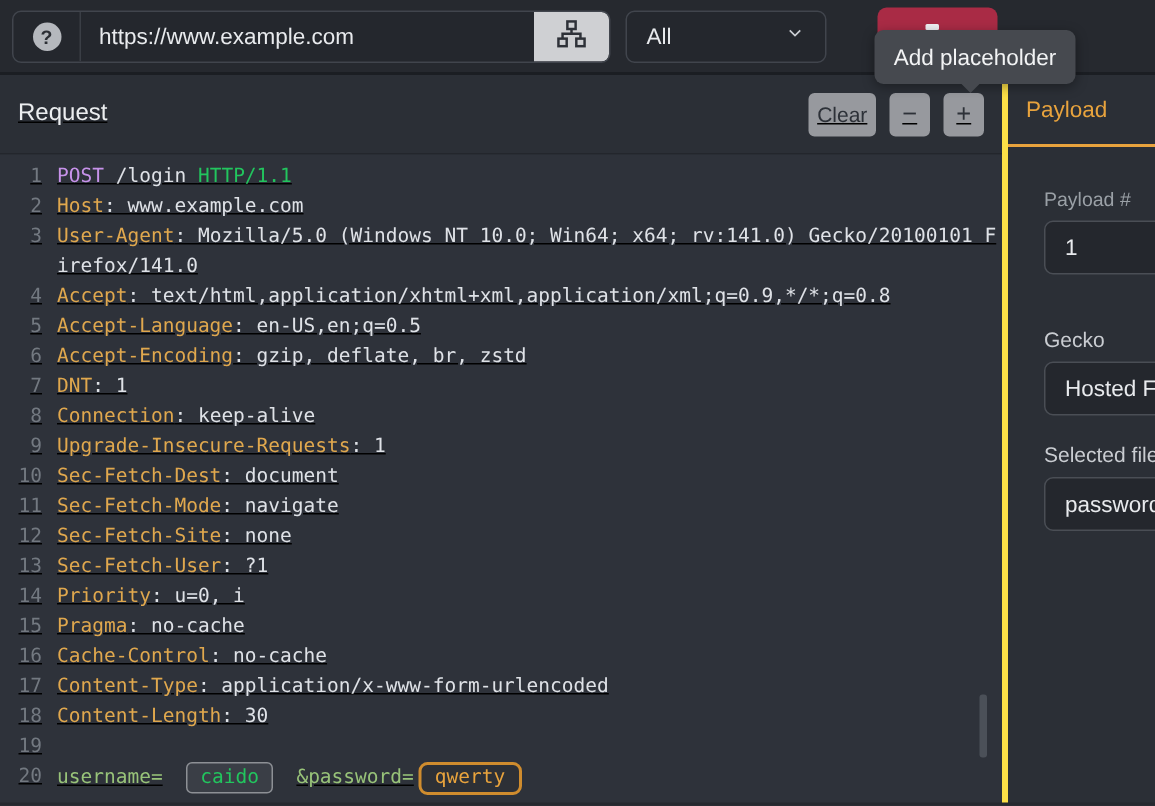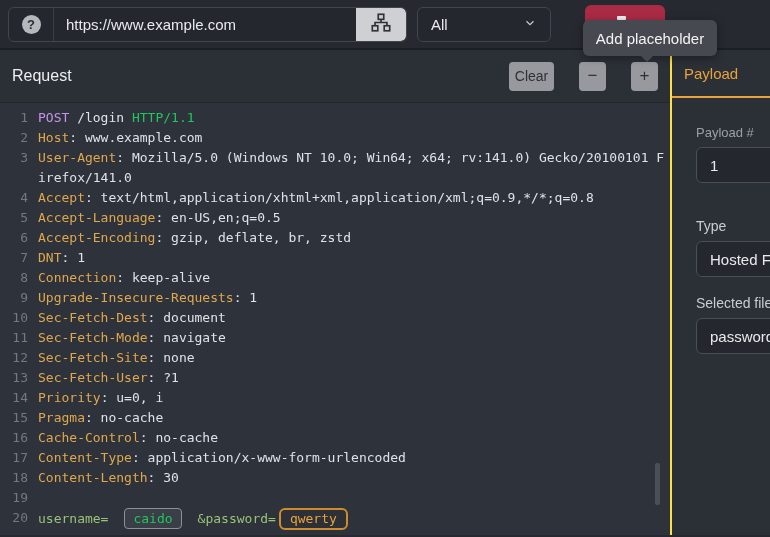--- a/index.html
+++ b/index.html
@@ -50,28 +50,28 @@
     display:flex; align-items:center; justify-content:center;
     box-shadow:0 2px 8px rgba(0,0,0,.35); z-index:6; white-space:nowrap;
   }
   .tooltip::after {
     content:""; position:absolute; bottom:-6px; left:58px;
     border:6px solid transparent; border-top-color:#46494f; border-bottom:none;
   }
 
   
   .main { display:flex; height:485px; }
-  .left-panel { width:672px; flex-shrink:0; border-right:2px solid #fde047; display:flex; flex-direction:column; position:relative; }
+  .left-panel { width:672px; flex-shrink:0; border-right:4px solid #fde047; display:flex; flex-direction:column; position:relative;text-decoration:underline; }
 
   .req-header {
     height:53px; background:#2b2f36; border-bottom:1px solid #23262c;
     display:flex; align-items:center; padding:0 12px;
   }
   .req-title { color:#eceef0; font-size:16px; }
-  .req-actions { margin-left:auto; display:flex; gap:25px; }
+  .req-actions { margin-left:auto; display:flex; gap:9px; }
   .btn-gray {
     background:#97999e; color:#2d3138; border:none; border-radius:4px;
     height:29px; font-size:14px; display:flex; align-items:center; justify-content:center;
     font-family:"Liberation Sans", sans-serif;
   }
   .btn-clear { width:45px; }
   .btn-sq { width:27px; font-size:17px; }
 
   .editor {
     flex:1; background:#2e323a; padding-top:5px; overflow:hidden;
@@ -243,20 +243,20 @@
   </div>
 
   <div class="right-panel">
     <div class="ptabs">
       <span class="ptab">Payload</span>
     </div>
     <div class="pcontent">
       <div class="plabel">Payload #</div>
       <div class="pfield mb18">1</div>
       <div class="gap17"></div>
-      <div class="plabel-light">Type</div>
+      <div class="plabel-light">Gecko</div>
       <div class="pfield">Hosted File</div>
       <div class="gap18"></div>
       <div class="plabel-light">Selected file</div>
       <div class="pfield">passwords.txt</div>
     </div>
   </div>
 </div>
 
 </body></html>

